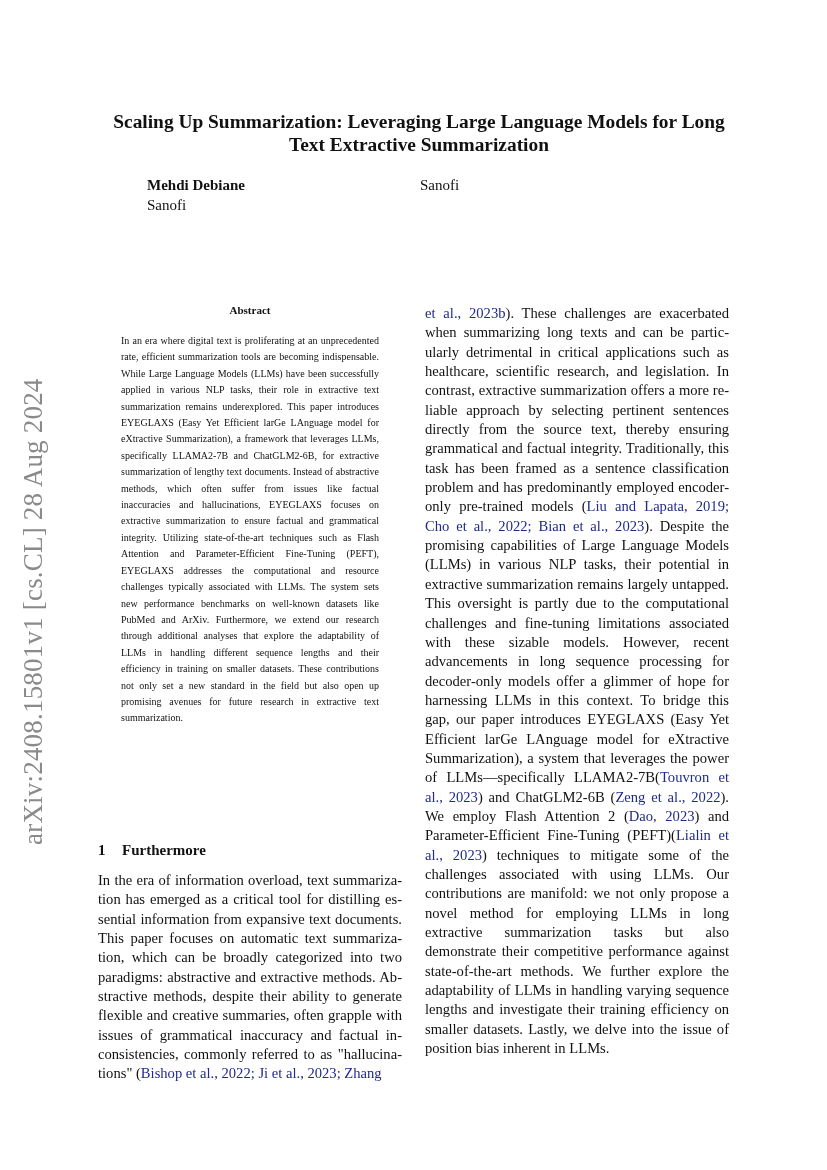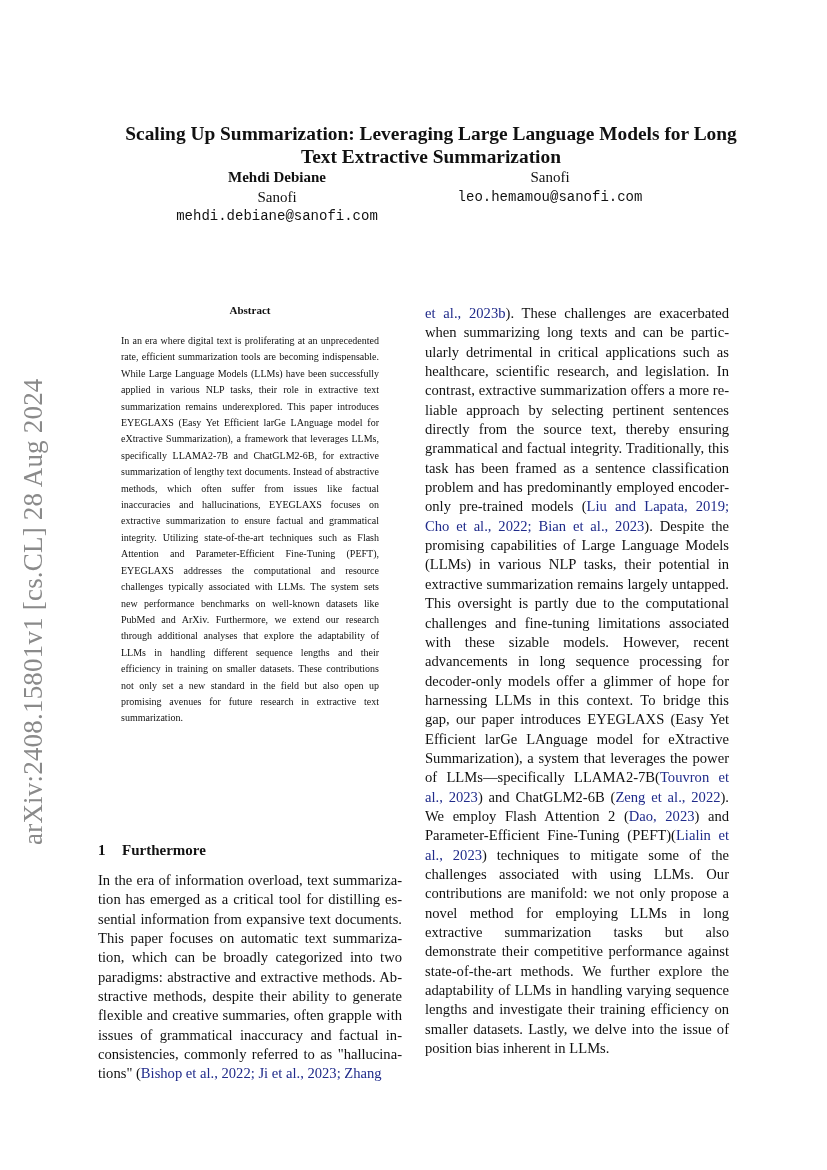--- a/index.html
+++ b/index.html
@@ -3,21 +3,21 @@
 <meta charset="utf-8">
 <style>
   html, body { margin: 0; padding: 0; background: #ffffff; }
   body { width: 827px; height: 1170px; position: relative; overflow: hidden;
          font-family: "Liberation Serif", "DejaVu Serif", serif; color: #111; }
   .watermark { position: absolute; left: 18px; top: 845px; transform-origin: 0 0;
                transform: rotate(-90deg); font-size: 27px; color: #8a8a8a;
                white-space: nowrap; letter-spacing: 0.2px; }
   .title { position: absolute; top: 106px; left: 90px; width: 650px; text-align: center;
            font-weight: bold; font-size: 19.4px; line-height: 23px; }
-  .author { position: absolute; top: 168px; width: 260px; text-align: center; font-size: 15px; line-height: 19.5px; }
+  .author { position: absolute; top: 176px; width: 260px; font-size: 15px; line-height: 19.5px; }
   .author .name { font-weight: bold; }
   .author .email { font-family: "Liberation Mono", "DejaVu Sans Mono", monospace; font-size: 14px; }
   .a1 { left: 147px; }
   .a2 { left: 420px; }
   .abs-head { position: absolute; top: 304px; left: 120px; width: 260px; text-align: center;
               font-weight: bold; font-size: 11px; }
   .abstract { position: absolute; top: 333px; left: 121px; width: 258px;
               font-size: 10px; line-height: 16.4px; text-align: justify; hyphens: manual; }
   .sec-head { position: absolute; top: 842px; left: 98px; font-weight: bold; font-size: 15px; }
   .sec-head .num { display: inline-block; width: 24px; }
@@ -26,30 +26,28 @@
   .col-right { position: absolute; top: 304px; left: 425px; width: 304px;
                font-size: 14.6px; line-height: 19.35px; text-align: justify; }
   .cite { color: #1f2a8a; font-family: Liberation Serif, serif; }
   p { margin: 0; }
 </style>
 </head>
 <body>
 
 <div class="watermark">arXiv:2408.15801v1  [cs.CL]  28 Aug 2024</div>
 
-<h1 class="title" style="margin:16px;">Scaling Up Summarization: Leveraging Large Language Models for Long Text Extractive Summarization</h1>
+<h1 class="title" style="margin:4px;">Scaling Up Summarization: Leveraging Large Language Models for Long Text Extractive Summarization</h1>
 
 <div class="author a1">
   <div class="name">Mehdi Debiane</div>
   <div>Sanofi</div>
-  <div class="email">mehdi.debiane@sanofi.com</div>
 </div>
 <div class="author a2">
   <div>Sanofi</div>
-  <div class="email">leo.hemamou@sanofi.com</div>
 </div>
 
 <div class="abs-head">Abstract</div>
 <p class="abstract">In an era where digital text is proliferating at an unprecedented rate, efficient summarization tools are becoming indispensable. While Large Language Models (LLMs) have been success­fully applied in various NLP tasks, their role in extractive text summarization remains underex­plored.  This paper introduces EYEGLAXS (Easy Yet Efficient larGe LAnguage model for eXtractive Summarization), a framework that leverages LLMs, specifically LLAMA2-7B and ChatGLM2-6B, for extractive summa­rization of lengthy text documents. Instead of abstractive methods, which often suffer from issues like factual inaccuracies and hallucina­tions, EYEGLAXS focuses on extractive sum­marization to ensure factual and grammatical integrity. Utilizing state-of-the-art techniques such as Flash Attention and Parameter-Efficient Fine-Tuning (PEFT), EYEGLAXS addresses the computational and resource challenges typ­ically associated with LLMs. The system sets new performance benchmarks on well-known datasets like PubMed and ArXiv. Furthermore, we extend our research through additional anal­yses that explore the adaptability of LLMs in handling different sequence lengths and their efficiency in training on smaller datasets. These contributions not only set a new standard in the field but also open up promising avenues for fu­ture research in extractive text summarization.</p>
 
 <div class="sec-head">
   <span class="num">1</span><span>Furthermore</span>
 </div>
 
 <p class="col-left"><span>In the era of information overload, text summariza­tion has emerged as a critical tool for distilling es­sential information from expansive text documents. This paper focuses on automatic text summariza­tion, which can be broadly categorized into two paradigms: abstractive and extractive methods. Ab­stractive methods, despite their ability to generate flexible and creative summaries, often grapple with issues of grammatical inaccuracy and factual in­consistencies, commonly referred to as "hallucina­tions" (</span><span class="cite">Bishop et al., 2022; Ji et al., 2023; Zhang</span></p>

